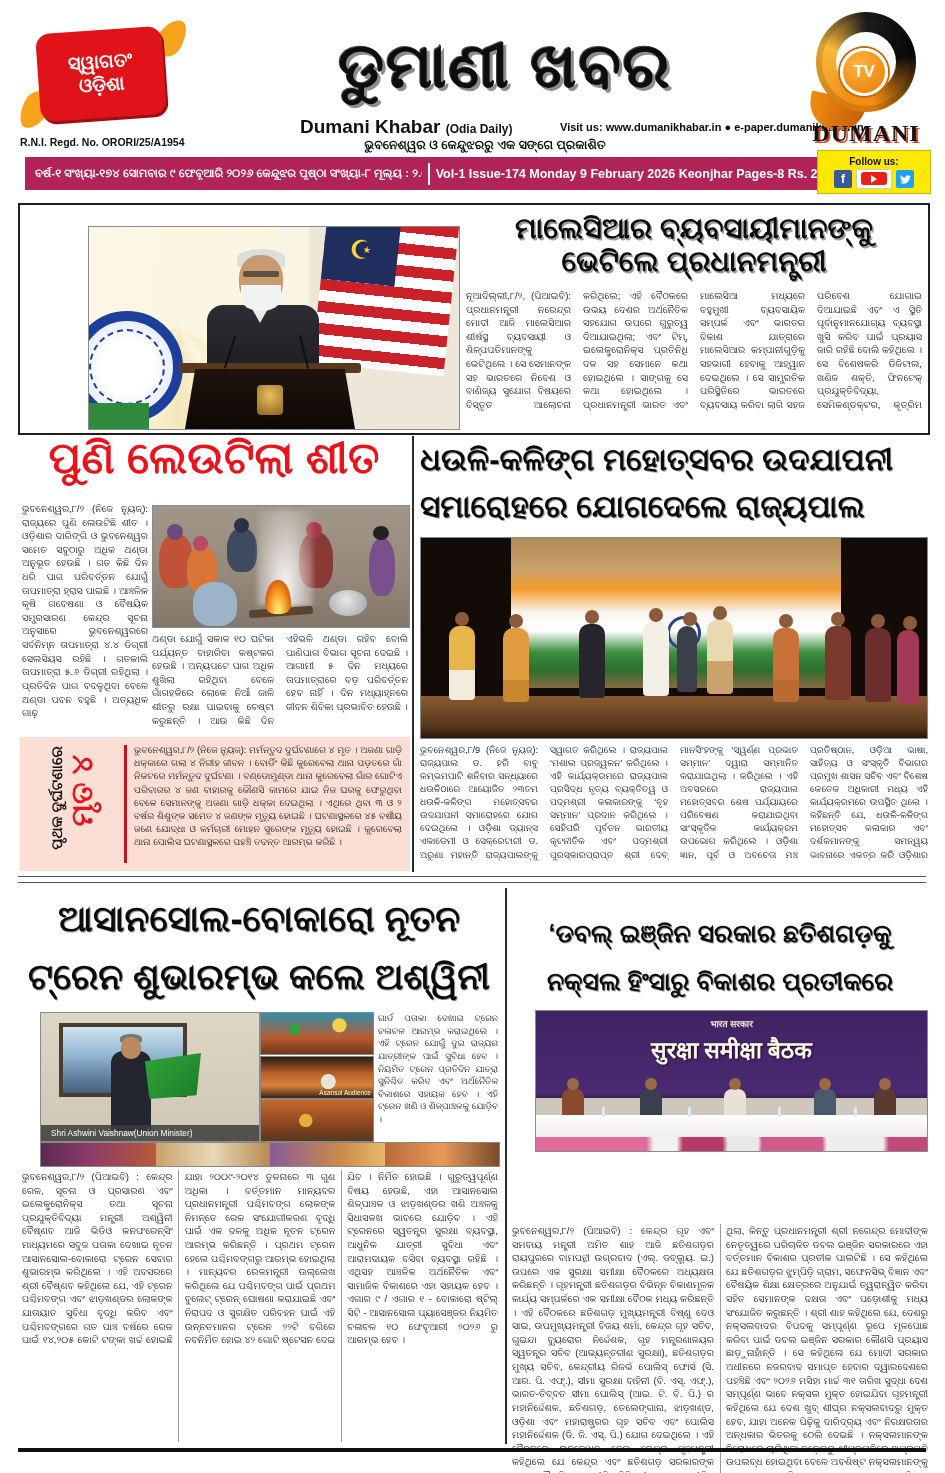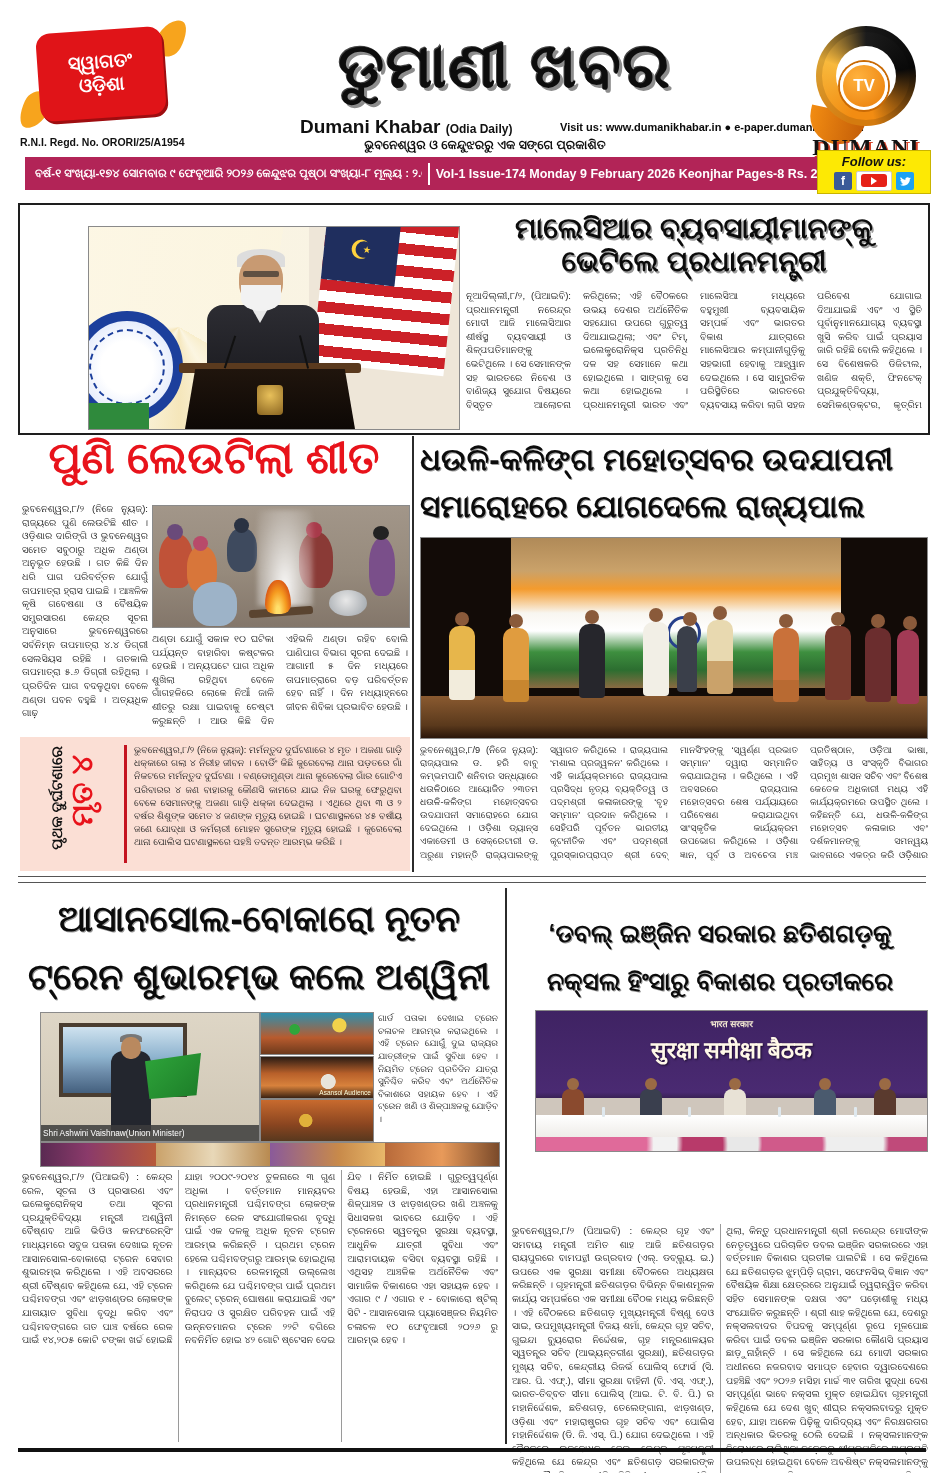--- a/index.html
+++ b/index.html
@@ -21,39 +21,39 @@
   .flame.f1{right:2px;top:-2px;transform:rotate(28deg);}
   .flame.f2{left:-4px;bottom:2px;transform:rotate(205deg);}
   .rni{left:20px;top:136px;font-size:10.5px;font-weight:bold;color:#111;}
   .masthead{left:205px;top:14px;width:600px;height:104px;display:flex;align-items:center;justify-content:center;}
   .masthead h1{margin:0;font-size:62px;font-weight:bold;color:#0d0d0d;letter-spacing:2px;
                text-shadow:3px 3px 0 #8c8c8c,-1px -1px 0 #444;white-space:nowrap;}
   .mast-sub{left:300px;top:116px;width:300px;font-size:19px;font-weight:bold;color:#111;white-space:nowrap;}
   .mast-sub small{font-size:12px;font-weight:bold;}
   .mast-visit{left:560px;top:121px;width:260px;font-size:11px;font-weight:bold;color:#0a0a0a;white-space:nowrap;}
   .mast-pub{left:325px;top:138px;width:320px;text-align:center;font-size:12.5px;font-weight:bold;color:#0d0d0d;}
-  .tvlogo{left:800px;top:22px;width:132px;height:150px;}
+  .tvlogo{left:800px;top:8px;width:132px;height:150px;}
   .tv-ring{position:absolute;left:16px;top:4px;width:100px;height:100px;border-radius:50%;
            background:conic-gradient(from 200deg,#f28c12,#f8b93c 90deg,#1c1c1c 160deg,#090909 240deg,#f28c12 330deg);
            box-shadow:inset 0 0 0 6px rgba(0,0,0,.12);}
   .tv-ring-in{position:absolute;left:36px;top:24px;width:60px;height:60px;border-radius:50%;background:#fff;}
   .tv-tail{position:absolute;left:8px;top:88px;width:56px;height:34px;background:linear-gradient(90deg,#f28c12,#c45e08);
            border-radius:0 0 60% 60%/0 0 100% 100%;transform:rotate(12deg);}
   .tv-badge{position:absolute;left:40px;top:40px;width:42px;height:42px;border-radius:50%;
             background:radial-gradient(circle at 35% 30%,#ffb23e,#e97c07);display:flex;align-items:center;justify-content:center;
             color:#fff;font-weight:bold;font-size:17px;border:3px solid #fff;box-shadow:0 0 0 2px #c96a05;}
   .tv-name{position:absolute;left:0;top:112px;width:132px;text-align:center;font-family:"Liberation Serif",serif;
            font-weight:bold;font-size:24px;color:#121212;text-shadow:2px 2px 0 #d8432a;letter-spacing:1px;}
   .infobar{left:25px;top:157px;width:792px;height:33px;background:#b22457;display:flex;align-items:center;color:#fff;}
   .infobar .odia{font-size:11.5px;font-weight:bold;padding:0 10px;white-space:nowrap;overflow:hidden;}
   .infobar .sep{width:2px;height:22px;background:#fff;margin:0 6px;flex:none;}
   .infobar .eng{font-size:12.5px;font-weight:bold;white-space:nowrap;overflow:hidden;padding-right:8px;}
   .followbox{left:817px;top:150px;width:112px;height:42px;background:#fde904;border:1px solid #c9b400;
              display:flex;flex-direction:column;align-items:center;justify-content:center;gap:2px;}
-  .followbox .fl{font-size:13px;font-weight:bold;color:#111;font-style:italic;}
+  .followbox .fl{font-size:10px;font-weight:bold;color:#111;}
   .socials{display:flex;gap:4px;align-items:center;}
   .ic{width:18px;height:18px;display:flex;align-items:center;justify-content:center;font-weight:bold;color:#fff;font-size:12px;}
   .ic-fb{background:#3a5a98;border-radius:2px;}
   .ic-yt{background:#fff;border:1px solid #ccc;width:34px;border-radius:2px;}
   .yt-btn{width:26px;height:13px;background:#e62117;border-radius:3px;display:flex;align-items:center;justify-content:center;}
   .yt-tri{width:0;height:0;border-left:6px solid #fff;border-top:4px solid transparent;border-bottom:4px solid transparent;}
   .ic-tw{background:#1da1f2;border-radius:2px;}
 
   
   .leadbox{left:18px;top:203px;width:908px;height:228px;border:2px solid #1e1e1e;background:#fff;}
@@ -124,21 +124,21 @@
   .train-main-photo{left:40px;top:1012px;width:218px;height:128px;}
   .tm-wall{position:absolute;inset:0;background:linear-gradient(180deg,#ded6c6,#cfc6b4);}
   .tm-frame{position:absolute;left:18px;top:10px;width:120px;height:66px;background:#4a3d30;padding:4px;}
   .tm-pic{width:100%;height:100%;background:linear-gradient(180deg,#cfe2ef 0%,#8fb4cf 45%,#6b8aa8 70%,#44607e 100%);}
   .tm-man{position:absolute;left:70px;top:38px;width:40px;height:80px;background:#23262e;border-radius:12px 12px 0 0;}
   .tm-head{position:absolute;left:80px;top:24px;width:20px;height:22px;background:#b9895f;border-radius:45%;}
   .tm-hair{position:absolute;left:79px;top:21px;width:22px;height:8px;background:#777;border-radius:50% 50% 0 0;}
   .tm-flag{position:absolute;left:104px;top:40px;width:56px;height:46px;background:linear-gradient(135deg,#2fa63b,#1c7c28);
            clip-path:polygon(0 18%,100% 0,92% 92%,8% 100%);}
   .tm-caption{position:absolute;left:0;bottom:0;width:100%;height:16px;background:rgba(60,60,60,.85);color:#fff;
-              font-size:8.3px;display:flex;align-items:center;padding-left:2px;}
+              font-size:8.3px;display:flex;align-items:center;padding-left:10px;}
   .small-ph{position:absolute;left:260px;width:112px;height:41px;border:1px solid #888;overflow:hidden;}
   .sp1{top:1012px;background:radial-gradient(circle at 30% 40%,#2fa63b 6%,transparent 7%),radial-gradient(circle at 70% 30%,#f2d24b 8%,transparent 9%),linear-gradient(180deg,#2e8fae 0%,#b85b2e 60%,#6e3a1c 100%);}
   .sp2{top:1056px;background:radial-gradient(circle at 60% 60%,#e8e4da 10%,transparent 11%),linear-gradient(180deg,#2a1c14 0%,#b8602a 40%,#d8823c 70%,#3a2212 100%);}
   .sp3{top:1099px;background:radial-gradient(circle at 40% 50%,#e0b13a 9%,transparent 10%),linear-gradient(180deg,#c86a2e,#8a4520 60%,#58381e);}
   .sp2 .cap{position:absolute;right:2px;bottom:2px;font-size:6.5px;color:#ffd;}
   .train-sidecol{left:378px;top:1012px;width:120px;height:128px;overflow:hidden;font-size:8.9px;}
   .train-strip{left:40px;top:1142px;width:458px;height:23px;border:1px solid #888;display:flex;overflow:hidden;}
   .train-strip div{flex:1;height:100%;}
   .ts1{background:linear-gradient(90deg,#5a2a52,#8a3a6a 40%,#b85a3a);}
   .ts2{background:linear-gradient(90deg,#caa26a,#e8d8b8 50%,#b88a50);}

